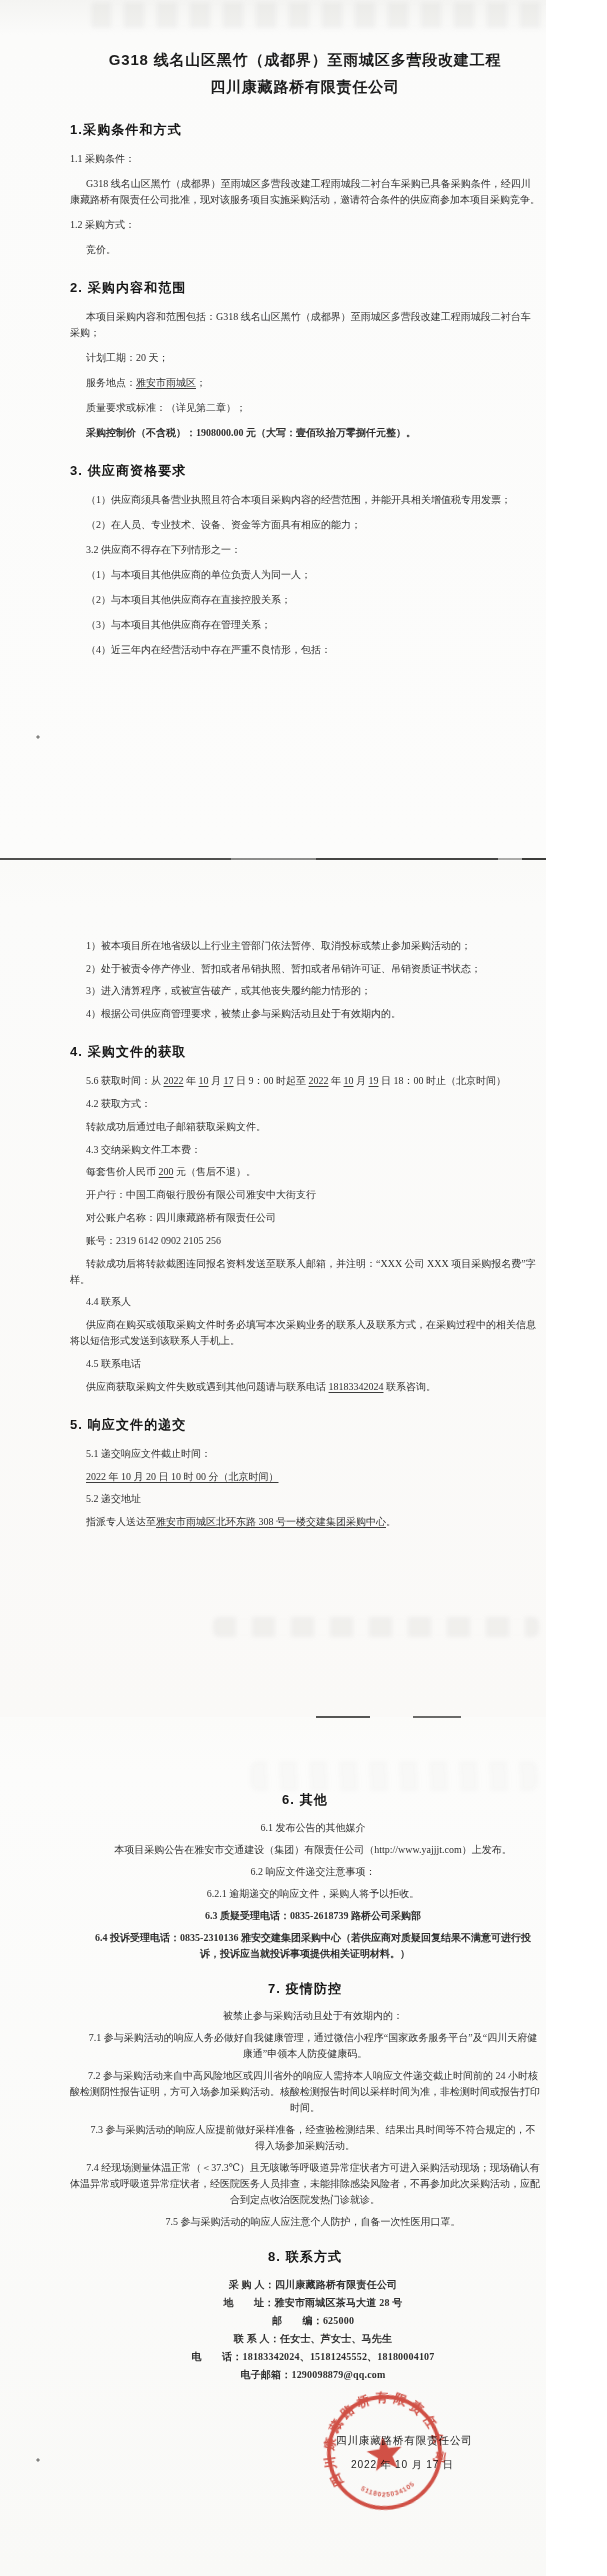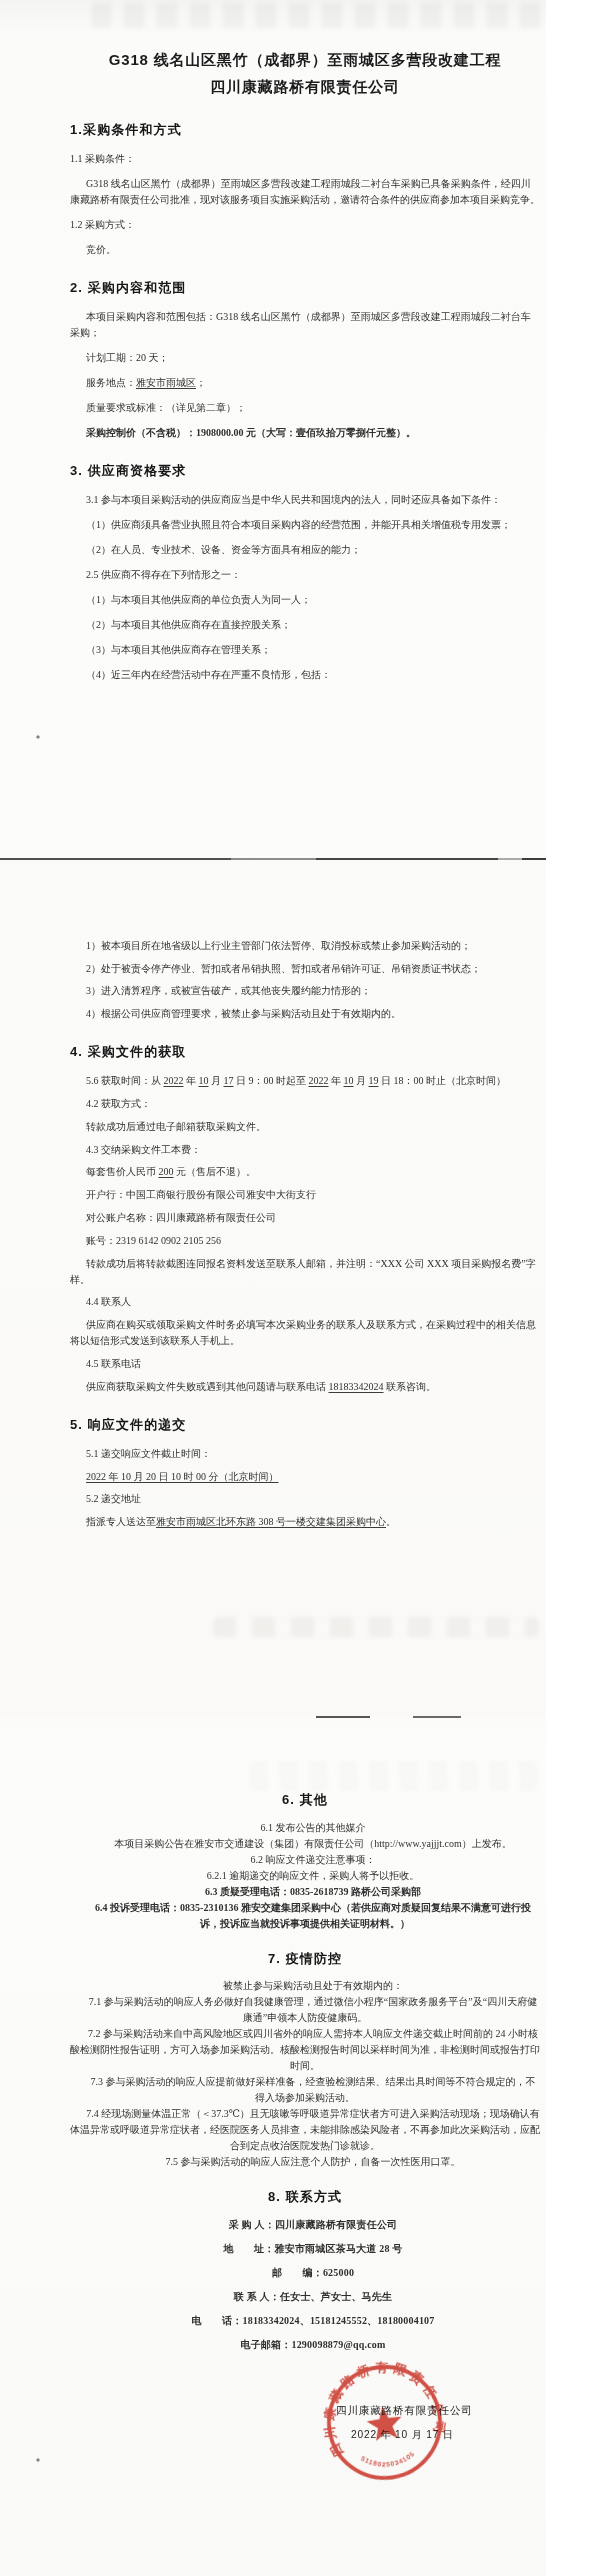--- a/index.html
+++ b/index.html
@@ -20,26 +20,26 @@
     background:linear-gradient(90deg, transparent 0 52%, rgba(45,45,43,.8) 52% 61%, transparent 61% 68%, rgba(45,45,43,.7) 68% 76%, transparent 76% 96%, rgba(45,45,43,.85) 96% 100%); }
 
   .doc-title { margin:4.6px 0 0; text-align:center; font:bold 15px/27px "Liberation Sans","DejaVu Sans",sans-serif; color:#1c1c1c; letter-spacing:0.8px; }
   .doc-title .tl { display:block; }
 
   .sec-h { font:bold 13px/18px "Liberation Sans","DejaVu Sans",sans-serif; color:#161616; letter-spacing:1.1px; margin:21px 0 12px; }
   .page-3 .sec-h { margin:18px 0 10.6px; }
 
   .t { font-size:10px; line-height:16px; margin:9px 0; word-break:break-all; }
   .page-2 .t { margin:6.8px 0; }
-  .page-3 .t { margin:0 0; }
+  .page-3 .t { margin:6px 0; }
   .ind { text-indent:16px; }
   .b { font-weight:bold; }
   .u, u { text-decoration:underline; text-underline-offset:2.3px; text-decoration-color:#3c3c3c;margin-top:6px; }
 
-  .contact .t { margin:8px 0; font-weight:bold; letter-spacing:0.2px; }
+  .contact .t { margin:2px 0; font-weight:bold; letter-spacing:0.2px; }
 
   .sign-block { position:relative; height:156px; margin-top:13.7px; }
   .sign-company { position:absolute; left:266px; top:38px; font-size:10.6px; color:#222; letter-spacing:0.8px; white-space:nowrap; z-index:1; }
   .sign-date { position:absolute; left:281px; top:61px; font:10.2px/15px "Liberation Sans","DejaVu Sans",sans-serif; color:#222; letter-spacing:0.8px; z-index:1; }
   .stamp { position:absolute; left:249px; top:-9px; width:131px; height:131px; z-index:2;
            opacity:.88; mix-blend-mode:multiply; transform:rotate(-8deg); filter:blur(0.2px); }
   .stamp-red { fill:var(--stamp-color,#cf3a2e); }
   .stamp-ring { fill:none; stroke:var(--stamp-color,#cf3a2e); stroke-width:5; }
   .stamp text { font-family:"Liberation Sans","DejaVu Sans",sans-serif; font-weight:bold; }
 
@@ -75,24 +75,23 @@
     <p class="t ind">竞价。</p>
 
     <h2 class="sec-h">2. 采购内容和范围</h2>
     <p class="t ind">本项目采购内容和范围包括：G318 线名山区黑竹（成都界）至雨城区多营段改建工程雨城段二衬台车采购；</p>
     <p class="t ind">计划工期：20 天；</p>
     <p class="t ind"><span>服务地点：</span><span class="u">雅安市雨城区</span><span>；</span></p>
     <p class="t ind">质量要求或标准：（详见第二章）；</p>
     <p class="t ind b">采购控制价（不含税）：1908000.00 元（大写：壹佰玖拾万零捌仟元整）。</p>
 
     <h2 class="sec-h">3. 供应商资格要求</h2>
-    <p class="t ind">3.1 参与本项目采购活动的供应商应当是中华人民共和国境内的法人，同时还应具备如下条件：</p>
     <p class="t ind">（1）供应商须具备营业执照且符合本项目采购内容的经营范围，并能开具相关增值税专用发票；</p>
     <p class="t ind">（2）在人员、专业技术、设备、资金等方面具有相应的能力；</p>
-    <p class="t ind">2.5 供应商不得存在下列情形之一：</p>
+    <p class="t ind">3.2 供应商不得存在下列情形之一：</p>
     <p class="t ind">（1）与本项目其他供应商的单位负责人为同一人；</p>
     <p class="t ind">（2）与本项目其他供应商存在直接控股关系；</p>
     <p class="t ind">（3）与本项目其他供应商存在管理关系；</p>
     <p class="t ind">（4）近三年内在经营活动中存在严重不良情形，包括：</p>
     <i class="stray stray-1"></i>
   </section>
 
   <div class="sep sep-1"></div>
 
   <section class="page page-2">

